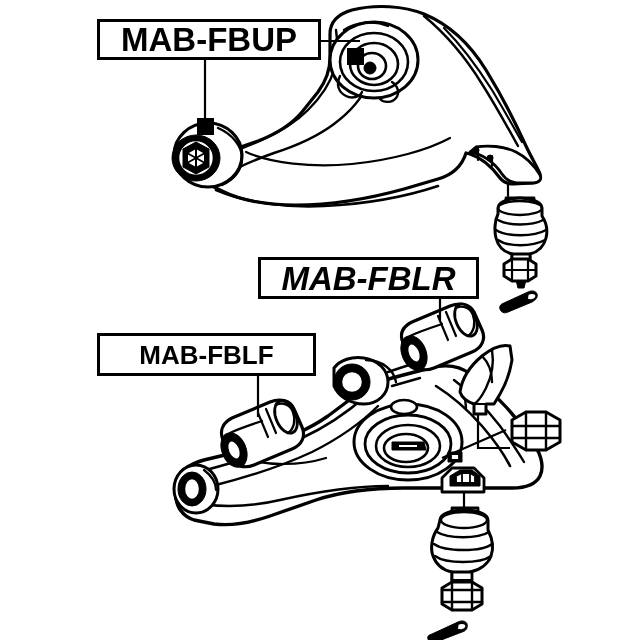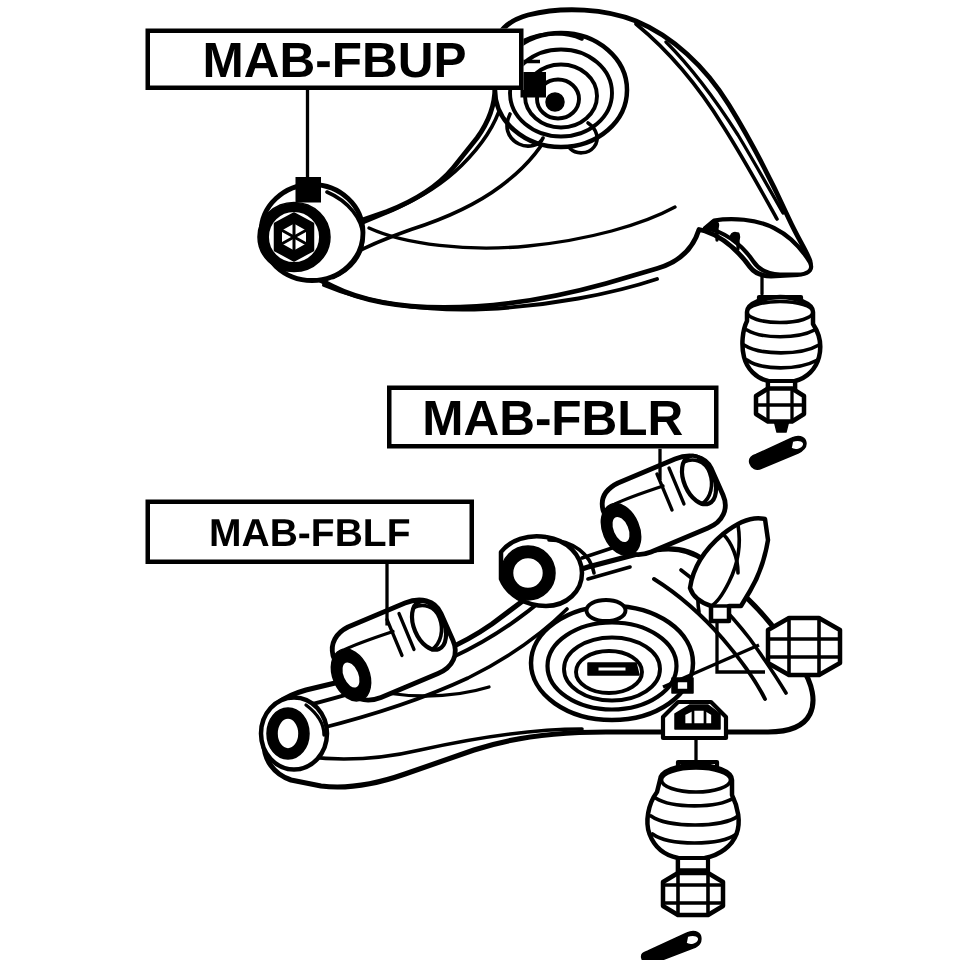--- a/index.html
+++ b/index.html
@@ -38,30 +38,31 @@
     letter-spacing: 0px;
     color: #000000;
     font-weight: bold;
     font-family: "Liberation Sans", sans-serif;
     line-height: 1;
     white-space: nowrap;
   }
   #label-fbup {
     left: 97px;
     top: 19px;
-    width: 252px;
+    width: 224px;
     height: 41px;
     font-size: 33px;
   }
   #label-fblr {
     left: 258px;
     top: 257px;
     width: 221px;
     height: 42px;
     font-size: 33px;
+    font-style: italic;
   }
   #label-fblf {
     left: 97px;
     top: 333px;
     width: 219px;
     height: 43px;
     font-size: 26px;
   }
   .ink {
     fill: none;

